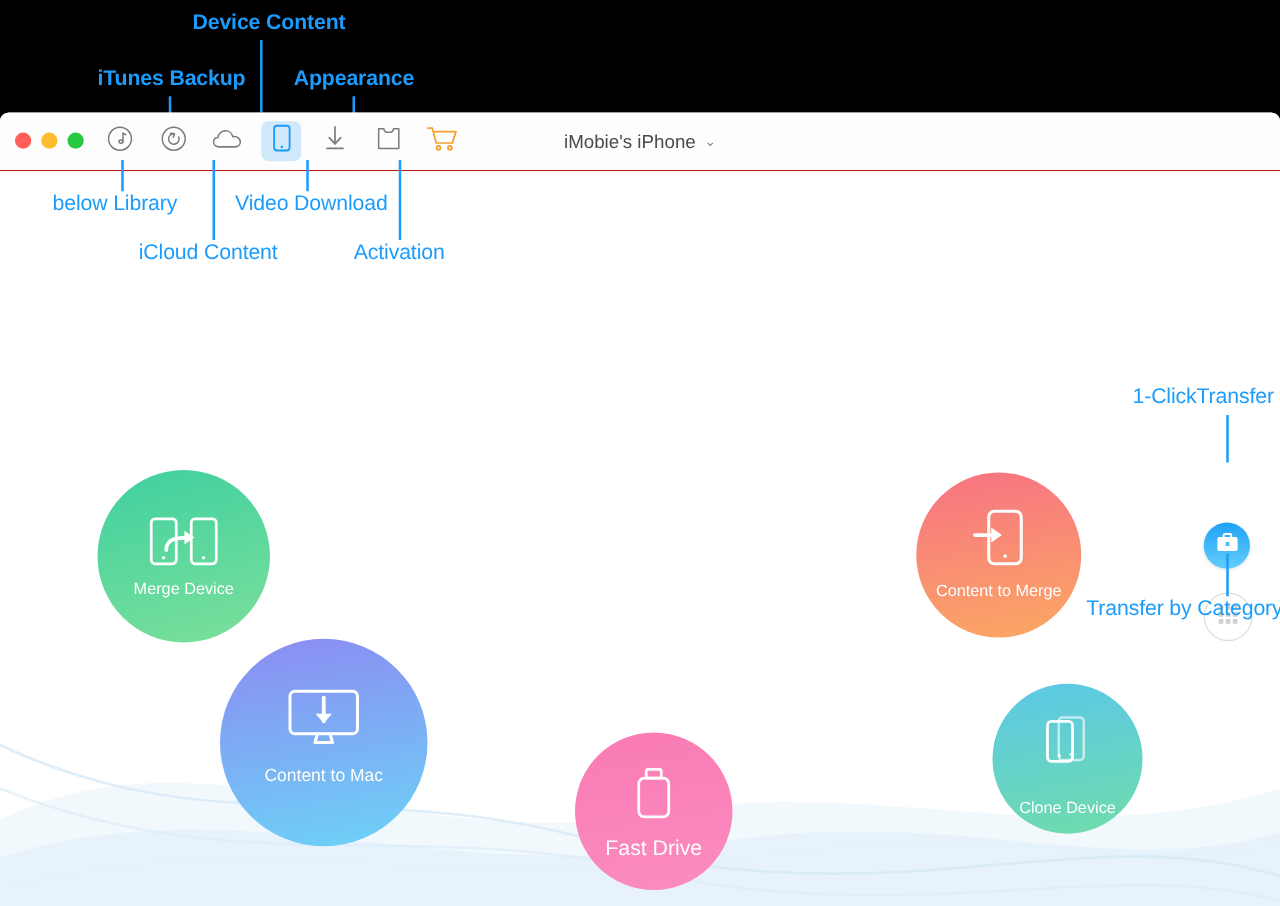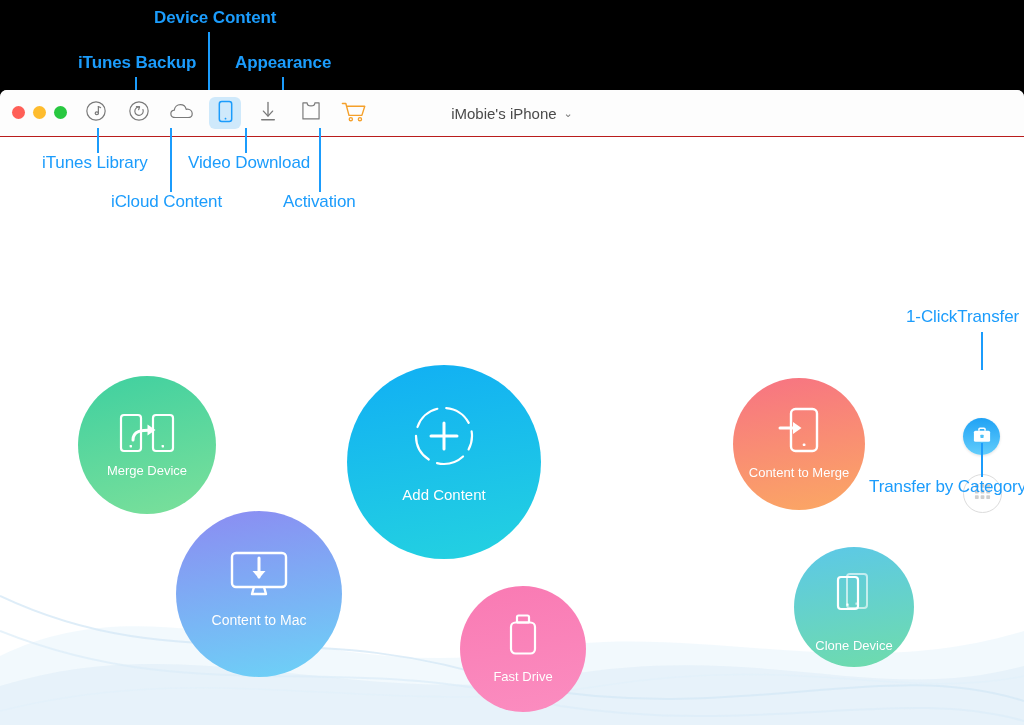--- a/index.html
+++ b/index.html
@@ -274,50 +274,41 @@
           <rect x="35" y="3" width="20" height="36" rx="3" fill="none" stroke="#ffffff" stroke-width="2.2"></rect>
           <rect x="11.6" y="33" width="2.4" height="2.4" rx=".6" fill="#ffffff"></rect>
           <rect x="43.6" y="33" width="2.4" height="2.4" rx=".6" fill="#ffffff"></rect>
           <path d="M15 28 C15 19 23 18 34 18" fill="none" stroke="#ffffff" stroke-width="3" stroke-linecap="round"></path>
           <path d="M29.5 12.5 L37.5 18 L29.5 23.5 Z" fill="#ffffff"></path>
         </svg>
       </div>
       <div class="lbl" style="margin-top:10px;font-size:13px;">Merge Device</div>
     </div>
 
-    <div class="circ" style="left:347px;top:228px;width:194px;height:194px;background:linear-gradient(170deg,#11aff4 0%,#24d2e0 100%);">
-      <div class="ico" style="margin-top:39px;">
-        <svg width="64" height="64" viewBox="0 0 64 64">
-          <circle cx="32" cy="32" r="28" fill="none" stroke="#ffffff" stroke-width="2.2" stroke-dasharray="28 9" stroke-dashoffset="14" stroke-linecap="round"></circle>
-          <path d="M32 19 L32 45 M19 32 L45 32" fill="none" stroke="#ffffff" stroke-width="3" stroke-linecap="round"></path>
-        </svg>
-      </div>
-      <div class="lbl" style="margin-top:19px;font-size:15px;">Add Content</div>
-    </div>
 
     <div class="circ" style="left:176px;top:374px;width:166px;height:166px;background:linear-gradient(170deg,#8c8bf2 0%,#6cd3f7 100%);">
       <div class="ico" style="margin-top:38px;">
         <svg width="62" height="48" viewBox="0 0 62 48">
           <rect x="4" y="4" width="54" height="34" rx="4" fill="none" stroke="#ffffff" stroke-width="2.4"></rect>
           <path d="M26 38 L24 45 L38 45 L36 38" fill="none" stroke="#ffffff" stroke-width="2.4" stroke-linejoin="round"></path>
           <path d="M31 9 L31 28" fill="none" stroke="#ffffff" stroke-width="3" stroke-linecap="round"></path>
           <path d="M24.5 22 L31 29.5 L37.5 22 Z" fill="#ffffff"></path>
         </svg>
       </div>
       <div class="lbl" style="margin-top:16px;font-size:14px;">Content to Mac</div>
     </div>
 
     <div class="circ" style="left:460px;top:449px;width:126px;height:126px;background:linear-gradient(170deg,#f97ab3 0%,#fb8dc0 100%);">
       <div class="ico" style="margin-top:27px;">
         <svg width="34" height="44" viewBox="0 0 34 44">
           <rect x="11" y="2.5" width="12" height="7" rx="1.6" fill="none" stroke="#ffffff" stroke-width="2.2"></rect>
           <rect x="5" y="9.5" width="24" height="31" rx="4.5" fill="none" stroke="#ffffff" stroke-width="2.2"></rect>
         </svg>
       </div>
-      <div class="lbl" style="margin-top:13px;font-size:13px;">Fast Drive</div>
+      <div class="lbl" style="margin-top:13px;font-size:17px;">Fast Drive</div>
     </div>
 
 
     <div class="circ" style="left:733px;top:241px;width:132px;height:132px;background:linear-gradient(170deg,#f77383 0%,#fba863 100%);">
       <div class="ico" style="margin-top:28px;">
         <svg width="44" height="48" viewBox="0 0 44 48">
           <rect x="14" y="3" width="26" height="42" rx="4.5" fill="none" stroke="#ffffff" stroke-width="2.4"></rect>
           <rect x="25.8" y="37.5" width="2.6" height="2.6" rx=".7" fill="#ffffff"></rect>
           <path d="M3 22 L20 22" fill="none" stroke="#ffffff" stroke-width="3" stroke-linecap="round"></path>
           <path d="M16 16 L24.5 22 L16 28 Z" fill="#ffffff"></path>
@@ -363,21 +354,21 @@
             <rect x="13" y="13" width="4" height="4" rx=".8"></rect>
           </g>
         </svg>
       </span>
     </div>
 
   </div>
 </div>
 
 <div class="annot-line" style="left:97px;top:128px;height:25px;"></div>
-<div class="annot" style="left:42px;top:153px;">iTunes Library</div>
+<div class="annot" style="left:42px;top:153px;">below Library</div>
 
 <div class="annot-line" style="left:245px;top:128px;height:25px;"></div>
 <div class="annot" style="left:188px;top:153px;">Video Download</div>
 
 <div class="annot-line" style="left:170px;top:128px;height:64px;"></div>
 <div class="annot" style="left:111px;top:192px;">iCloud Content</div>
 
 <div class="annot-line" style="left:319px;top:128px;height:64px;"></div>
 <div class="annot" style="left:283px;top:192px;">Activation</div>
 

